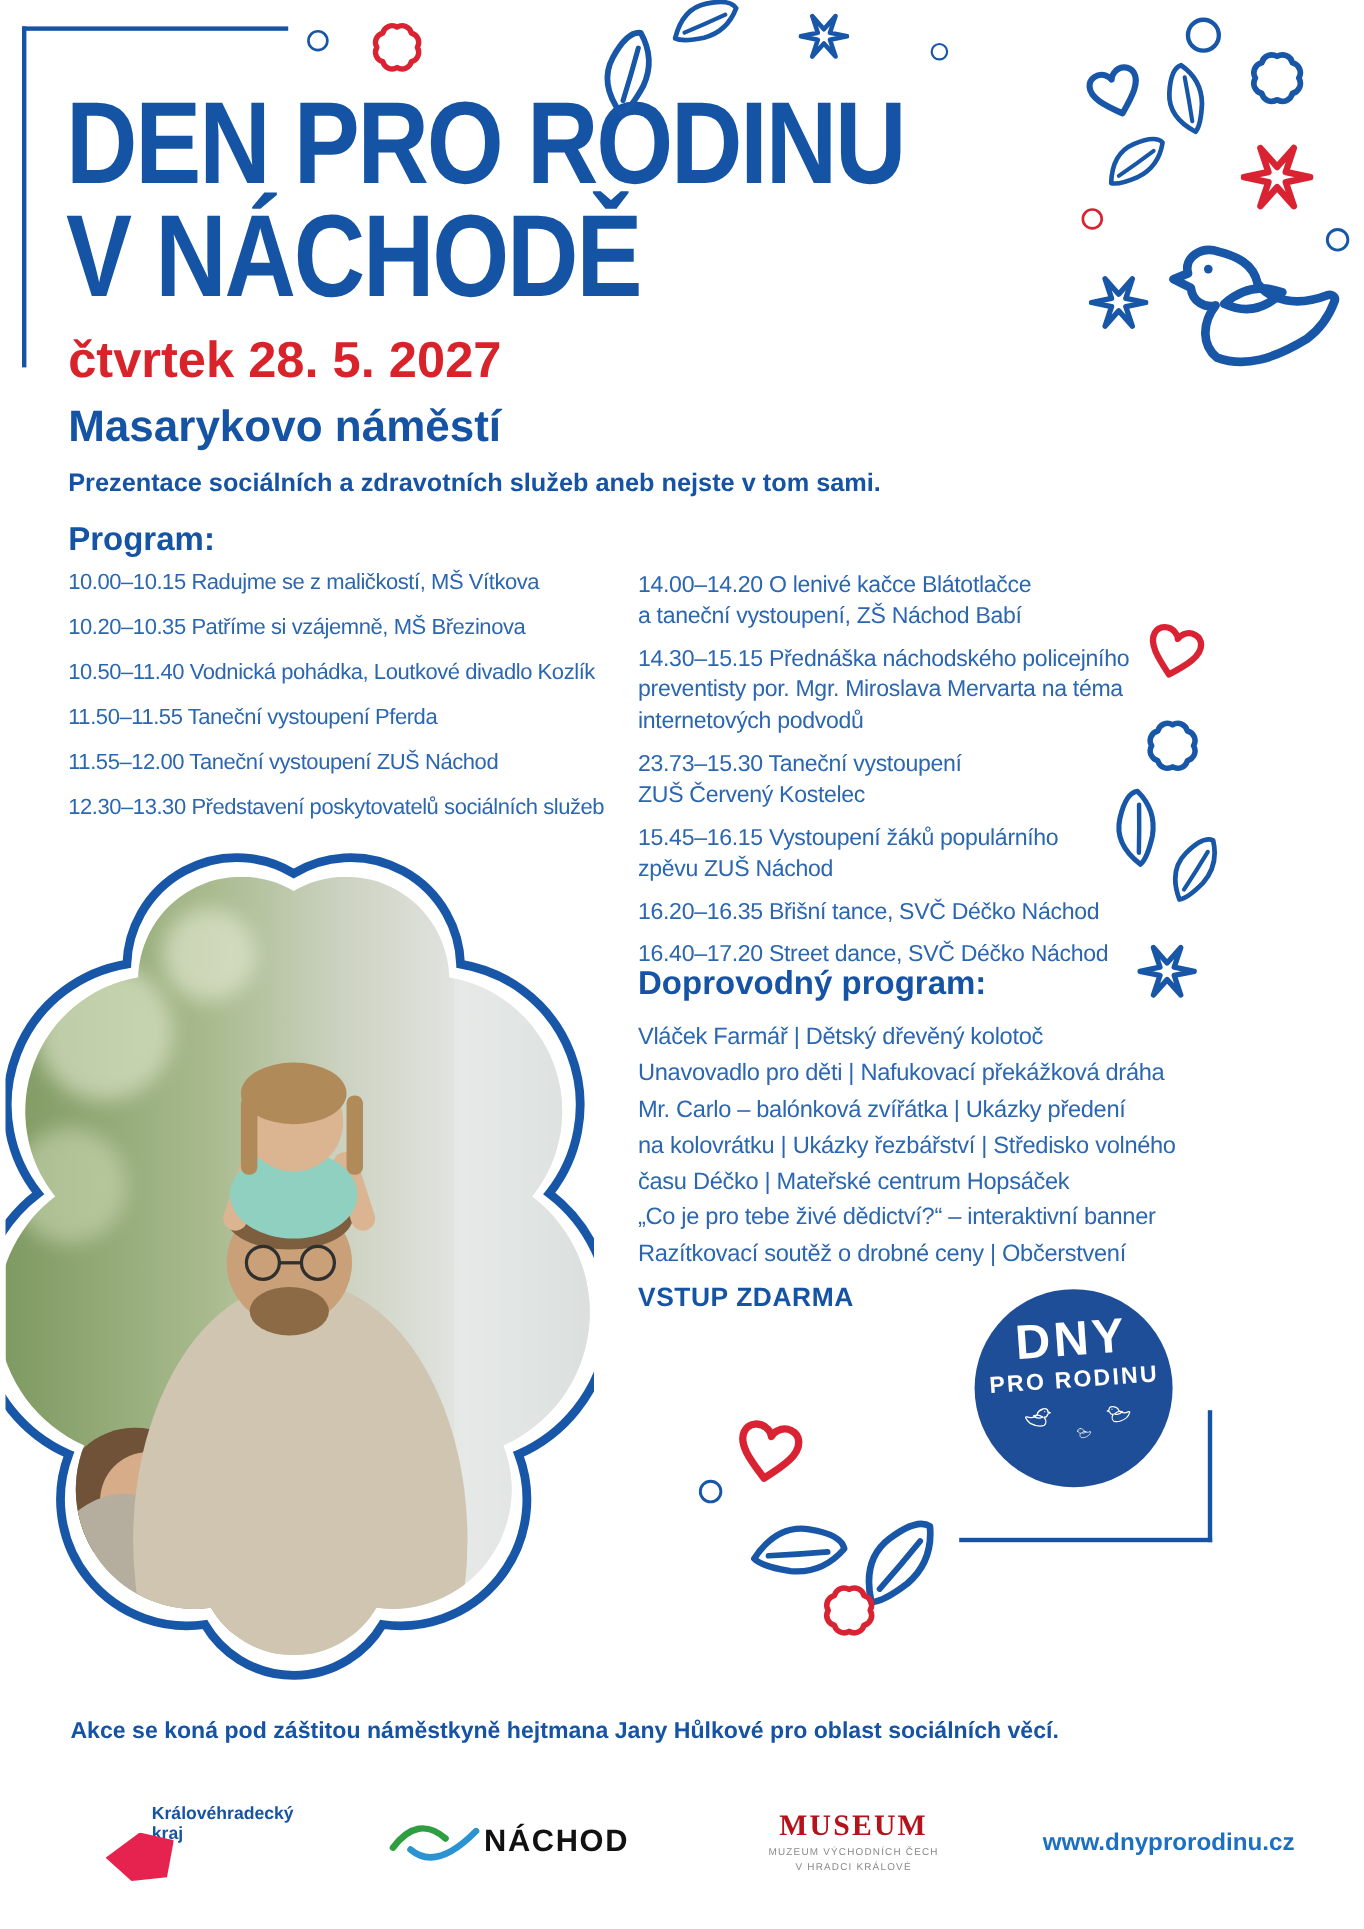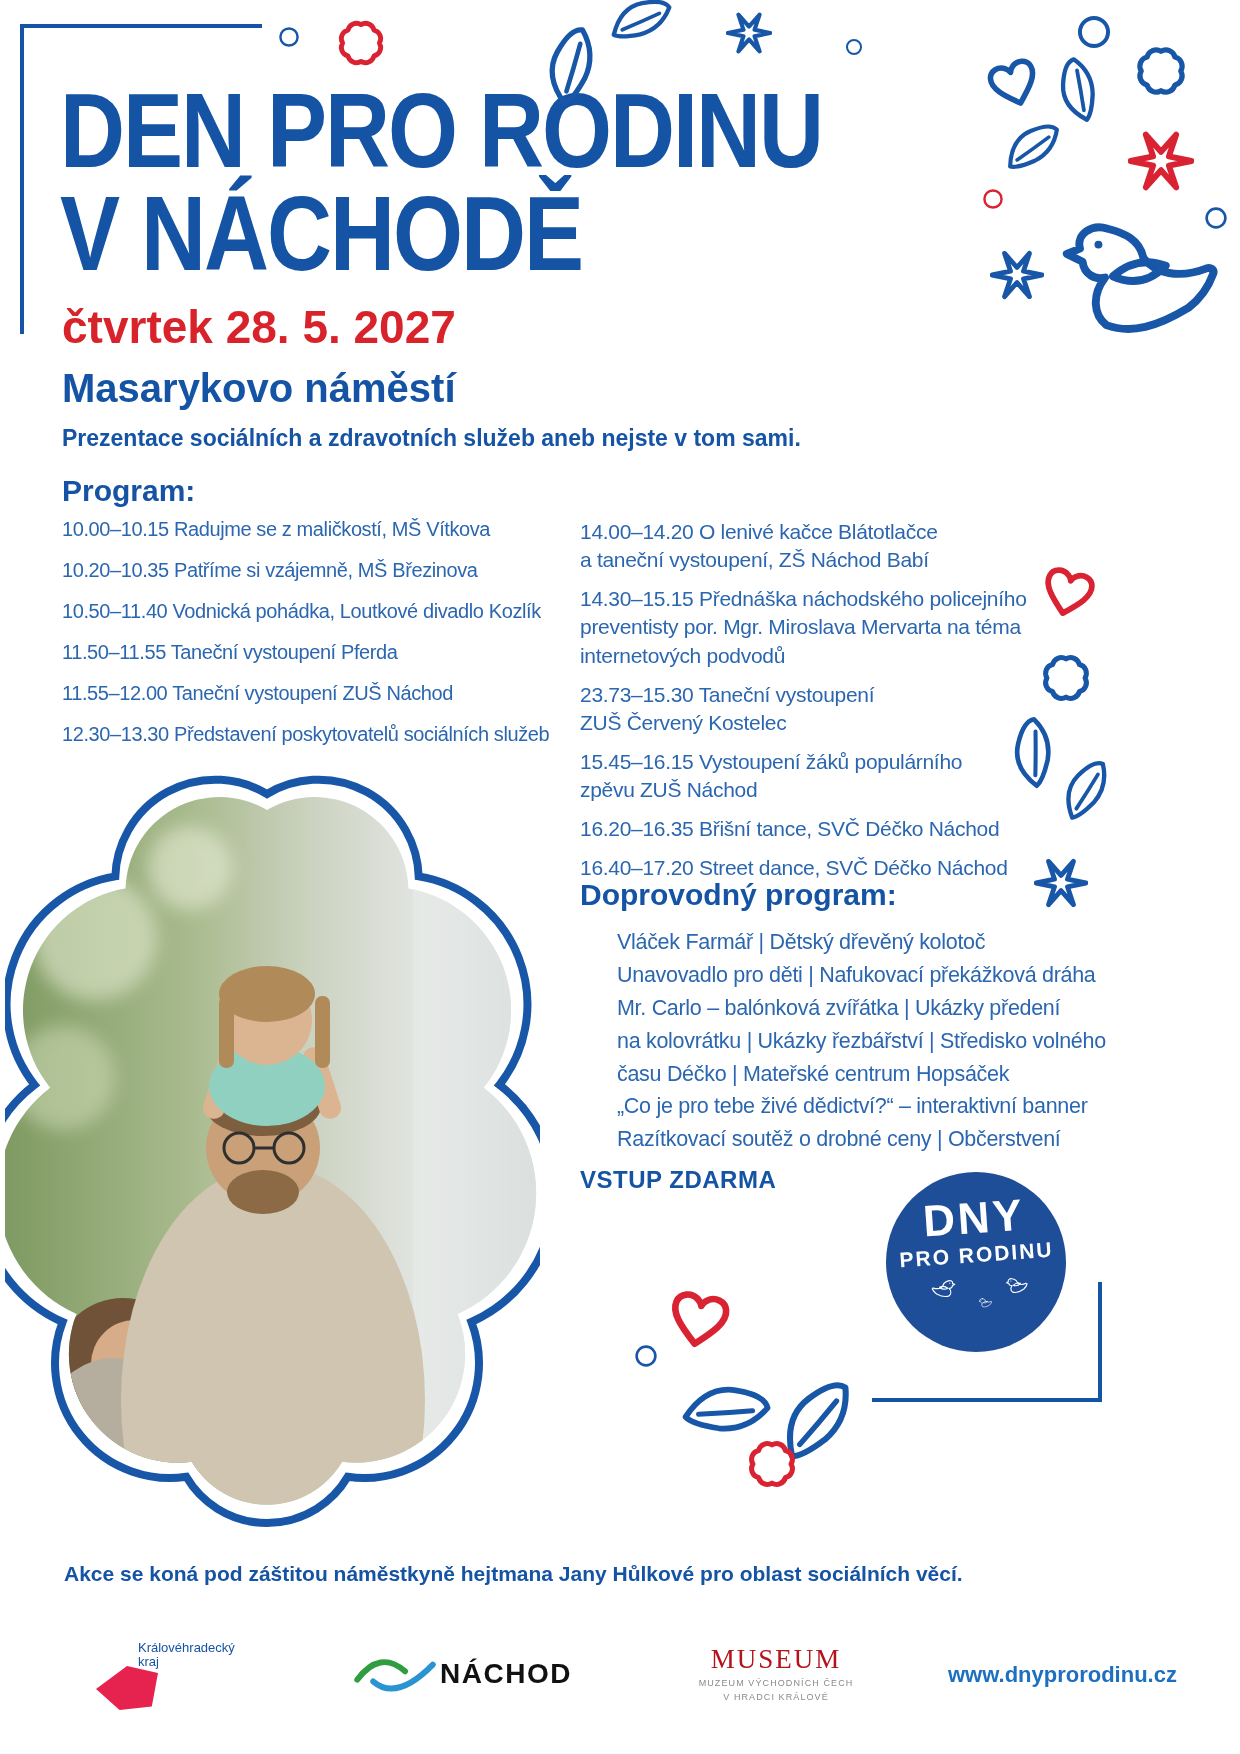--- a/index.html
+++ b/index.html
@@ -17,40 +17,40 @@
   .date{left:62px;top:300px;font-size:46px;font-weight:700;color:var(--accent_red,#d8232a);}
   .venue{left:62px;top:366px;font-size:40px;font-weight:700;color:var(--primary_blue,#1553a4);}
   .subtitle{left:62px;top:425px;font-size:23px;font-weight:700;color:var(--primary_blue,#1553a4);}
   .program-heading{left:62px;top:474px;font-size:30px;font-weight:700;color:var(--primary_blue,#1553a4);}
   .plist-left{left:62px;top:518px;width:515px;}
   .plist-left .pitem{font-size:20px;color:var(--text_blue,#2b66b0);margin-bottom:18px;letter-spacing:-.4px;}
   .plist-right{left:580px;top:518px;width:485px;}
   .plist-right .pitem{font-size:21px;color:var(--text_blue,#2b66b0);margin-bottom:11px;line-height:1.34;
       white-space:pre-line;letter-spacing:-.3px;}
   .side-heading{left:580px;top:878px;font-size:30px;font-weight:700;color:var(--primary_blue,#1553a4);}
-  .side-list{left:580px;top:926px;width:560px;margin-left:37px;}
+  .side-list{left:580px;top:926px;width:560px;}
   .side-list .pitem{font-size:21.5px;color:var(--text_blue,#2b66b0);line-height:1.53;
       white-space:pre-line;letter-spacing:-.3px;}
   .free-entry{left:580px;top:1166px;font-size:24px;font-weight:600;color:var(--primary_blue,#1553a4);letter-spacing:.5px;}
   
   .badge{left:886px;top:1172px;width:180px;height:180px;border-radius:50%;
       background:var(--badge_blue,#1f4e99);color:#fff;text-align:center;}
   .badge-inner{transform:rotate(-4deg);padding-top:24px;}
   .badge-l1{font-size:44px;font-weight:700;letter-spacing:3px;line-height:1;}
   .badge-l2{font-size:21px;font-weight:700;letter-spacing:2px;margin-top:3px;}
   .badge-birds{width:118px;height:52px;margin:4px auto 0;color:#fff;display:block;}
   
   .note{left:64px;top:1562px;font-size:21px;font-weight:700;color:var(--primary_blue,#1553a4);}
-  .kraj-text{left:138px;top:1641px;font-size:13px;font-weight:400;color:var(--primary_blue,#1553a4);line-height:1.1;white-space:pre-line;}
+  .kraj-text{left:138px;top:1641px;font-size:16px;font-weight:700;color:var(--primary_blue,#1553a4);line-height:1.1;white-space:pre-line;}
   .kraj-arrow{left:96px;top:1666px;width:62px;height:44px;background:var(--region_red,#e5234e);
       clip-path:polygon(0 52%,50% 0,100% 16%,90% 92%,38% 100%);}
   .nachod-waves{left:353px;top:1646px;width:84px;height:54px;}
   .nachod-text{left:440px;top:1658px;font-size:28px;font-weight:700;color:#111;letter-spacing:1.5px;}
   .museum{left:698px;top:1646px;width:156px;text-align:center;}
-  .museum-title{font-size:27px;font-weight:400;color:var(--museum_red,#b5121b);
+  .museum-title{font-size:27px;font-weight:700;color:var(--museum_red,#b5121b);
       font-family:"Liberation Serif",serif;letter-spacing:2px;line-height:1;}
   .museum-sub{font-size:9px;color:#8a8a8a;letter-spacing:1.1px;margin-top:4px;line-height:1.5;white-space:pre-line;}
   .website{left:948px;top:1662px;font-size:22px;font-weight:700;color:var(--website_blue,#1d6fc0);}
   
   .deco{position:absolute;overflow:visible;}
   .c-blue{color:var(--deco_blue,#1856a7);}
   .c-red{color:var(--deco_red,#da2332);}
   #photo-svg{left:5px;top:748px;}
 </style>
 </head>

